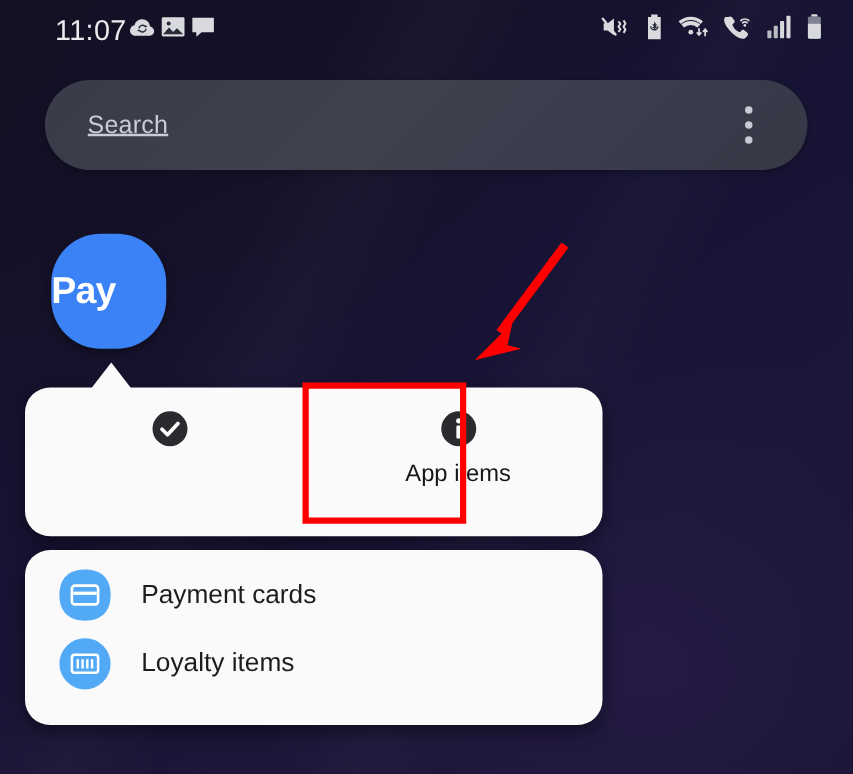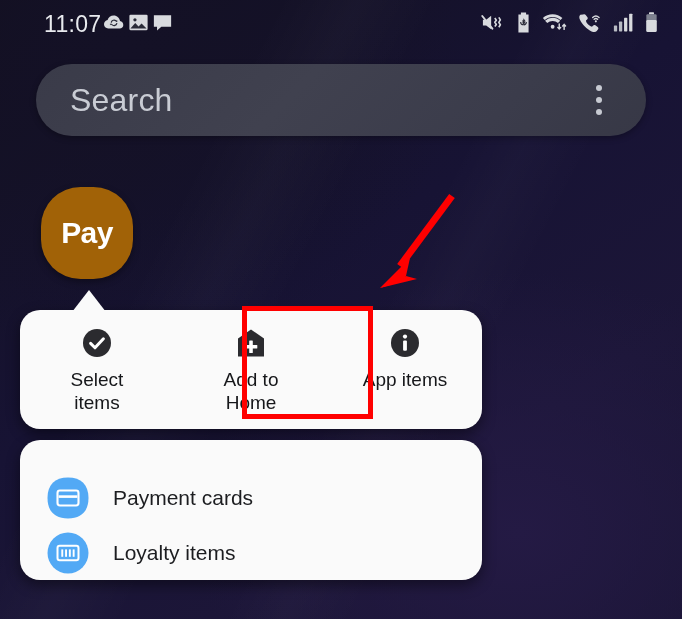--- a/index.html
+++ b/index.html
@@ -48,45 +48,46 @@
     border-radius: 36px;
     background: linear-gradient(135deg, #3a3b49 0%, #40414f 42%, #3b3c4b 75%, #373846 100%);
     box-shadow: 0 2px 6px rgba(0,0,0,.30);
     display: flex; align-items: center;
     padding: 0 26px 0 34px;
     z-index: 5;
   }
   #search-input {
     border: 0; outline: 0; background: transparent;
     color: #c9ccd4;
-    font-size: 32px;
+    font-size: 20px;
     font-family: "Liberation Sans", sans-serif;
     flex: 1;
     letter-spacing: .2px;
+    text-decoration: underline;
   }
   #search-input::placeholder { color: #c9ccd4; opacity: 1; }
   #search-overflow {
     width: 26px; height: 34px;
     display: flex; flex-direction: column;
     align-items: center; justify-content: center; gap: 6px;
     cursor: pointer; margin-right: 8px;
   }
   #search-overflow i { width: 6px; height: 6px; border-radius: 50%; background: #c7cad2; display:block; }
 
   
   #app-icon-wrap {
     position: absolute; left: 41px; top: 187px;
     width: 92px; height: 92px;
     z-index: 4;
   }
   #app-icon {
     width: 92px; height: 92px;
-    background: #a16207;
+    background: #3b82f6;
     border-radius: 43% 43% 43% 43% / 43% 43% 43% 43%;
-    display: flex; align-items: center; justify-content: center;
+    display: flex; align-items: center; 
     box-shadow: 0 3px 7px rgba(0,0,0,.35);
   }
   #app-icon span {
     color: #fff; font-size: 30px; font-weight: 700; letter-spacing: -.6px;
     font-family: "Liberation Sans", sans-serif;
   }
 
   
   #popup-caret {
     position: absolute; left: 71px; top: 289px;
@@ -131,21 +132,21 @@
   }
 
   
   #shortcuts-card {
     position: absolute; left: 20px; top: 440px;
     width: 462px; height: 140px;
     background: #fafafa;
     border-radius: 20px;
     z-index: 6;
     box-shadow: 0 5px 14px rgba(0,0,0,.45);
-    padding: 30px 0 0 0;
+    padding: 8px 0 0 0;
   }
   .shortcut-row {
     display: flex; align-items: center;
     height: 55px;
     padding-left: 25px;
     cursor: pointer;
   }
   .sc-icon { width: 46px; height: 46px; flex: 0 0 46px; }
   .sc-label {
     font-size: 21px; color: #1c1d20; margin-left: 22px;
@@ -261,33 +262,22 @@
 
 <div id="popup-menu">
 
   <div class="menu-item">
     <span class="mi-icon">
       <svg width="32" height="32" viewBox="0 0 32 32">
         <circle cx="16" cy="16" r="14" fill="#2b2b2f"></circle>
         <path d="M9.6 16.4l4.4 4.4 8.4-9" stroke="#fff" stroke-width="3" fill="none" stroke-linecap="round" stroke-linejoin="round"></path>
       </svg>
     </span>
-    <span class="mi-label">Select items</span>
-  </div>
-
-  <div class="menu-item">
-    <span class="mi-icon">
-      <svg width="32" height="32" viewBox="0 0 32 32">
-        <path d="M16 2.5 L29 11.6 V29.5 H3 V11.6 Z" fill="#2b2b2f"></path>
-        <rect x="14.2" y="13.4" width="3.6" height="12.6" rx=".6" fill="#fff"></rect>
-        <rect x="9.7" y="17.9" width="12.6" height="3.6" rx=".6" fill="#fff"></rect>
-      </svg>
-    </span>
-    <span class="mi-label">Add to Home</span>
-  </div>
+  </div>
+
 
 
   <div class="menu-item">
     <span class="mi-icon">
       <svg width="32" height="32" viewBox="0 0 32 32">
         <circle cx="16" cy="16" r="14" fill="#2b2b2f"></circle>
         <circle cx="16" cy="9.6" r="2.1" fill="#fff"></circle>
         <rect x="14.1" y="13.4" width="3.8" height="10.4" rx="1" fill="#fff"></rect>
       </svg>
     </span>

